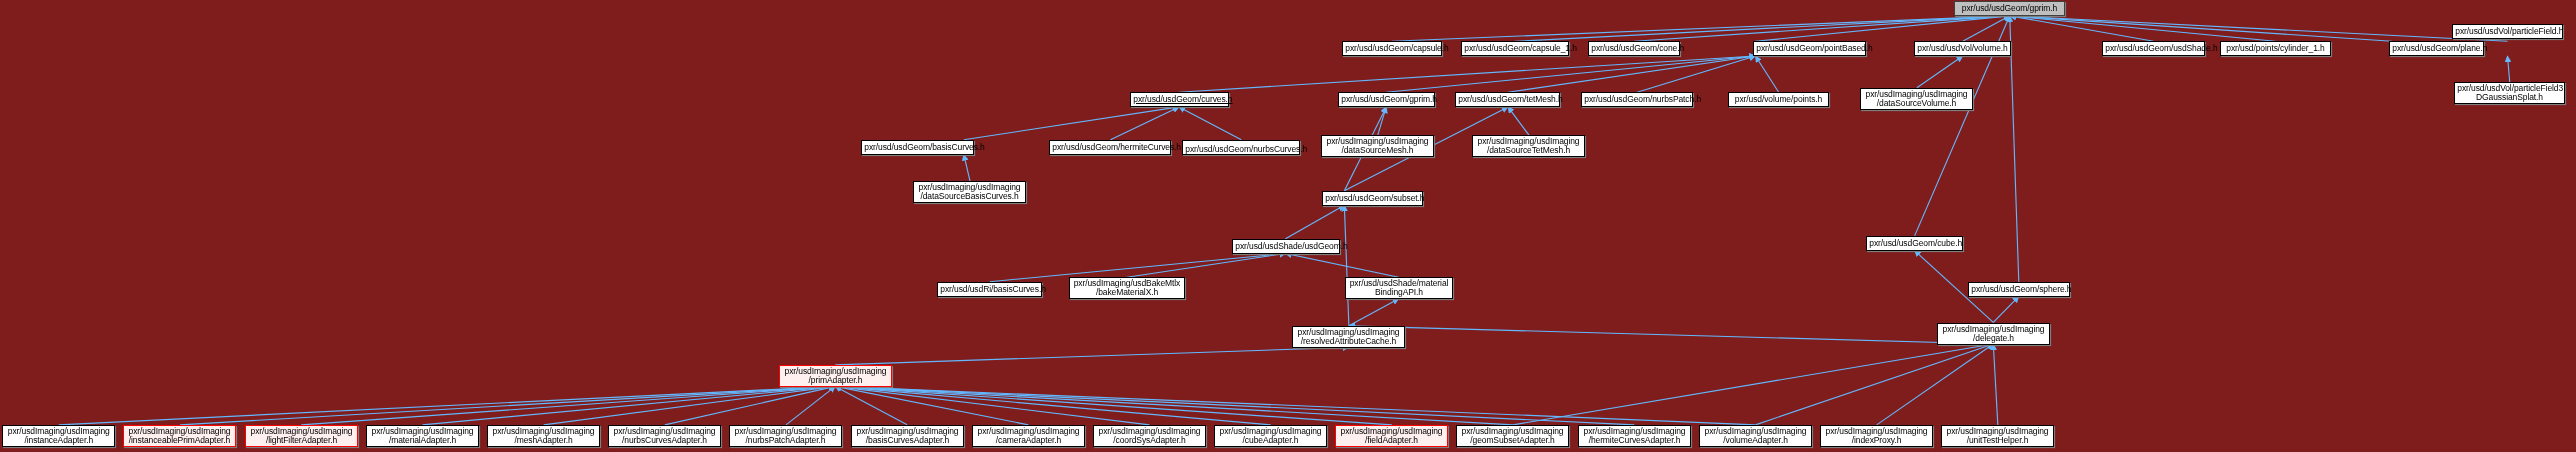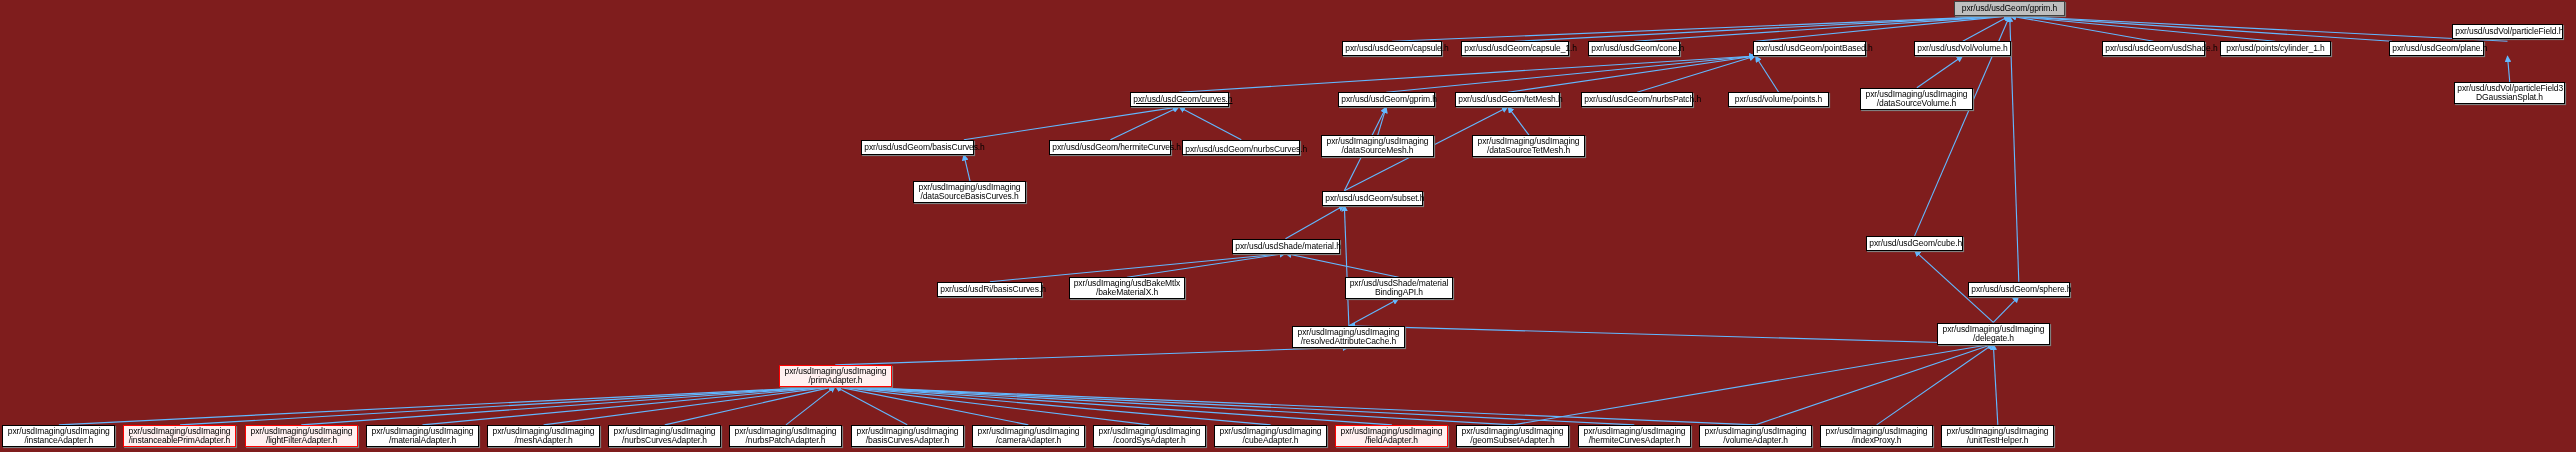--- a/index.html
+++ b/index.html
@@ -105,21 +105,21 @@
       <div class="node" style="left: 861px; top: 140px; width: 113px; height: 14.7px;"><span class="lbl">pxr/usd/usdGeom/basisCurves.h</span></div>
       <div class="node" style="left: 1049px; top: 140px; width: 122px; height: 14.7px;"><span class="lbl">pxr/usd/usdGeom/hermiteCurves.h</span></div>
       <div class="node" style="left: 1182px; top: 140px; width: 118px; height: 14.7px; align-items: flex-end;"><span class="lbl">pxr/usd/usdGeom/nurbsCurves.h</span></div>
       <div class="node" style="left: 1321px; top: 135px; width: 113px; height: 21.5px;"><span class="lbl">pxr/usdImaging/usdImaging
 /dataSourceMesh.h</span></div>
       <div class="node" style="left: 1472px; top: 135px; width: 113px; height: 21.5px;"><span class="lbl">pxr/usdImaging/usdImaging
 /dataSourceTetMesh.h</span></div>
       <div class="node" style="left: 913px; top: 181px; width: 113px; height: 21.5px;"><span class="lbl">pxr/usdImaging/usdImaging
 /dataSourceBasisCurves.h</span></div>
       <div class="node" style="left: 1294px; top: 191px; width: 101px; height: 14.7px; margin-left: 28px;"><span class="lbl">pxr/usd/usdGeom/subset.h</span></div>
-      <div class="node" style="left: 1232px; top: 239px; width: 108px; height: 14.7px;"><span class="lbl">pxr/usd/usdShade/material.h</span></div>
+      <div class="node" style="left: 1232px; top: 239px; width: 108px; height: 14.7px;"><span class="lbl">pxr/usd/usdShade/usdGeom.h</span></div>
       <div class="node" style="left: 937px; top: 282px; width: 105px; height: 14.7px;"><span class="lbl">pxr/usd/usdRi/basisCurves.h</span></div>
       <div class="node" style="left: 1069px; top: 277px; width: 116px; height: 21.5px;"><span class="lbl">pxr/usdImaging/usdBakeMtlx
 /bakeMaterialX.h</span></div>
       <div class="node" style="left: 1345px; top: 277px; width: 108px; height: 21.5px;"><span class="lbl">pxr/usd/usdShade/material
 BindingAPI.h</span></div>
       <div class="node" style="left: 1292px; top: 326px; width: 113px; height: 21.5px;"><span class="lbl">pxr/usdImaging/usdImaging
 /resolvedAttributeCache.h</span></div>
       <div class="node" style="left: 1968px; top: 282px; width: 102px; height: 14.7px;"><span class="lbl">pxr/usd/usdGeom/sphere.h</span></div>
       <div class="node" style="left: 1866px; top: 236px; width: 97px; height: 14.7px;"><span class="lbl">pxr/usd/usdGeom/cube.h</span></div>
       <div class="node" style="left: 1937px; top: 323px; width: 113px; height: 21.5px;"><span class="lbl">pxr/usdImaging/usdImaging

